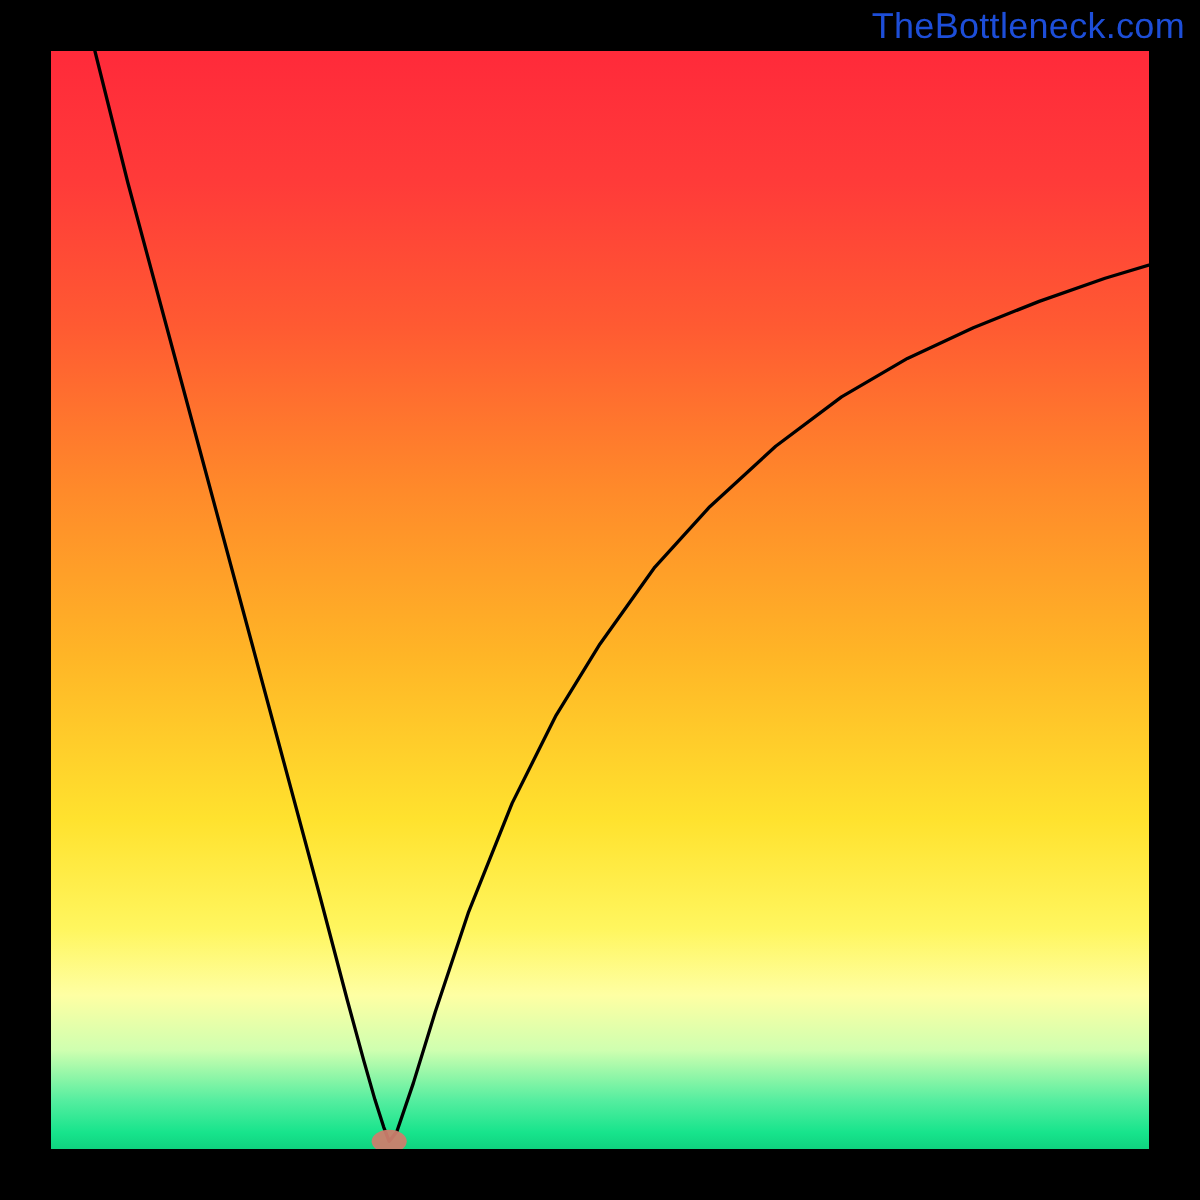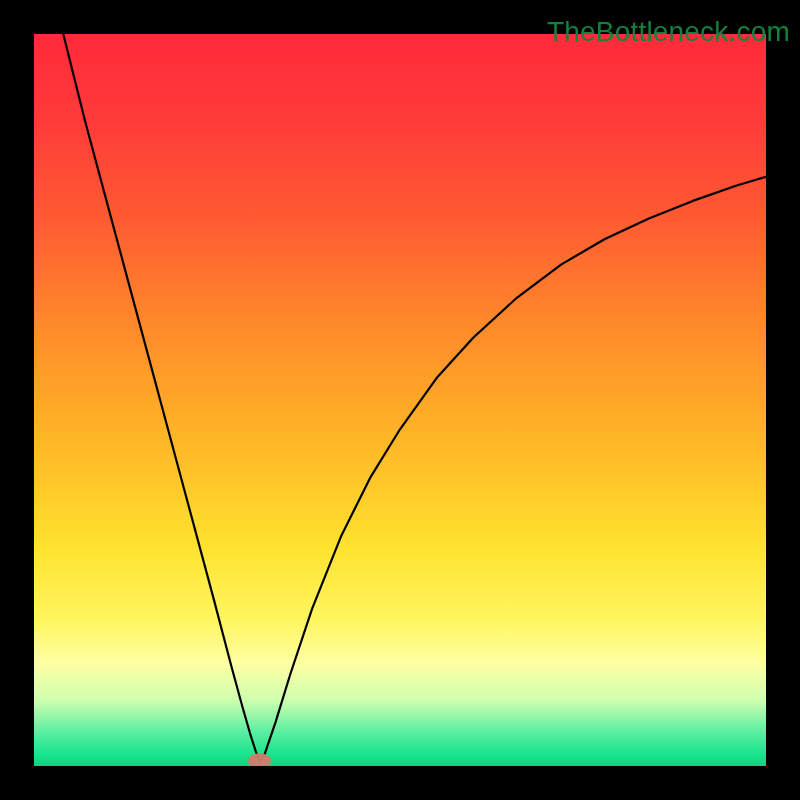--- a/index.html
+++ b/index.html
@@ -11,24 +11,24 @@
     font-family: Arial, Helvetica, sans-serif;
     overflow: hidden;
   }
   .frame {
     position: relative;
     width: 800px;
     height: 800px;
   }
   .watermark {
     position: absolute;
-    top: 16px;
+    top: 4px;
     right: 10px;
-    color: #15803d;
-    font-size: 28px;
+    color: #1d4ed8;
+    font-size: 24px;
     font-weight: 500;
     letter-spacing: 0.2px;
     z-index: 5;
   }
   svg {
     display: block;
   }
   .plot-bg-black {
     fill: #000000;
   }

